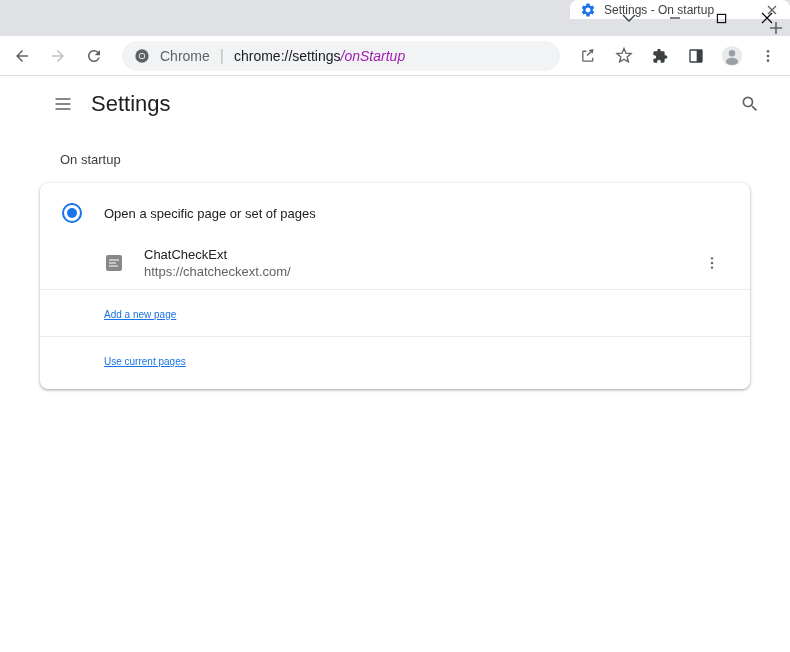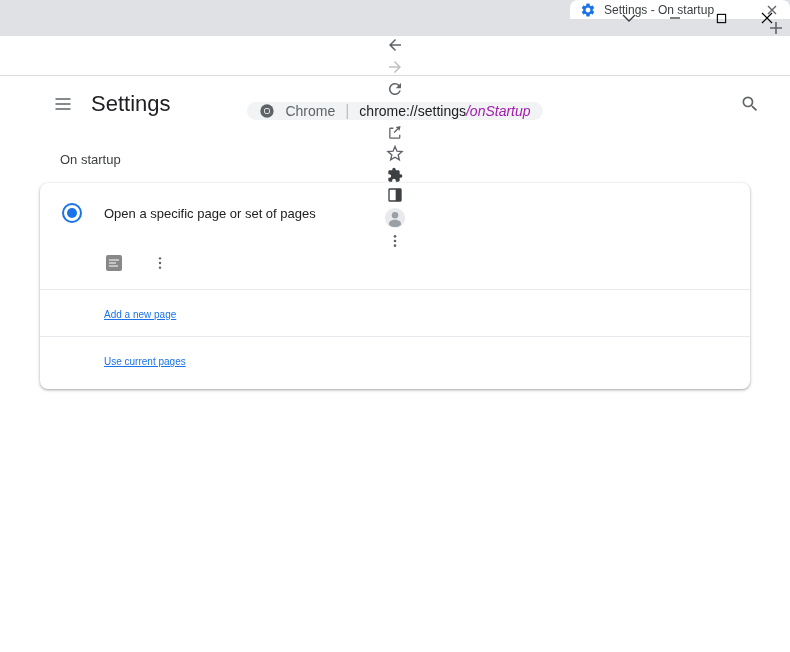--- a/index.html
+++ b/index.html
@@ -11,21 +11,21 @@
     .chevron-btn { width: 46px; height: 36px; display: flex; align-items: center; justify-content: center; }
     
     
     .tab-bar { height: 36px; background: #dfe1e5; display: flex; align-items: flex-end; padding-left: 8px; flex-direction: column; }
     .tab { background: #fff; height: 32px; min-width: 220px; border-radius: 8px 8px 0 0; display: flex; align-items: center; padding: 0 10px; gap: 8px; position: relative; }
     .tab-title { font-size: 12px; color: #3c4043; flex: 1; }
     .tab-close { width: 16px; height: 16px; display: flex; align-items: center; justify-content: center; border-radius: 50%; cursor: pointer; }
     .new-tab-btn { width: 28px; height: 28px; display: flex; align-items: center; justify-content: center; margin-left: 6px; cursor: pointer; border-radius: 50%; }
     
     
-    .toolbar { height: 40px; background: #fff; border-bottom: 1px solid #dadce0; display: flex; align-items: center; padding: 0 6px; gap: 4px; flex-direction: column; }
+    .toolbar { height: 40px; background: #fff; border-bottom: 1px solid #dadce0; display: flex; align-items: center; padding: 0 6px; gap: 4px; }
     .nav-btn { width: 32px; height: 32px; display: flex; align-items: center; justify-content: center; border-radius: 50%; cursor: pointer; }
     .nav-btn.disabled { opacity: 0.4; cursor: default; }
     .address-bar { flex: 1; height: 30px; background: #f1f3f4; border-radius: 15px; display: flex; align-items: center; padding: 0 12px; margin: 0 8px; }
     .addr-segment { font-size: 14px; }
     .addr-chrome { color: #5f6368; }
     .addr-divider { color: #c0c0c0; margin: 0 10px; }
     .addr-path { color: #202124; }
     .addr-subpath { color: #a21caf; font-style: italic; }
     .toolbar-icon { width: 32px; height: 32px; display: flex; align-items: center; justify-content: center; cursor: pointer; border-radius: 50%; }
     
@@ -195,20 +195,24 @@
       <div class="radio-label">Open a specific page or set of pages</div>
     </div>
 
     <div class="page-entry">
       <div class="page-favicon">
         <svg width="16" height="16" viewBox="0 0 16 16">
             <rect width="16" height="16" fill="#888" rx="2"></rect>
             <path stroke="#fff" stroke-width="1" d="M3 5h10M3 8h7M3 11h9" fill="none"></path>
           </svg>
       </div>
+      <div class="page-info">
+        <div class="page-name">ChatCheckExt</div>
+        <div class="page-url">https://chatcheckext.com/</div>
+      </div>
       <div class="page-more">
         <svg width="16" height="16" viewBox="0 0 24 24">
             <circle cx="12" cy="5" r="1.8" fill="#5f6368"></circle>
             <circle cx="12" cy="12" r="1.8" fill="#5f6368"></circle>
             <circle cx="12" cy="19" r="1.8" fill="#5f6368"></circle>
           </svg>
       </div>
     </div>
 
     <div class="link-row">

